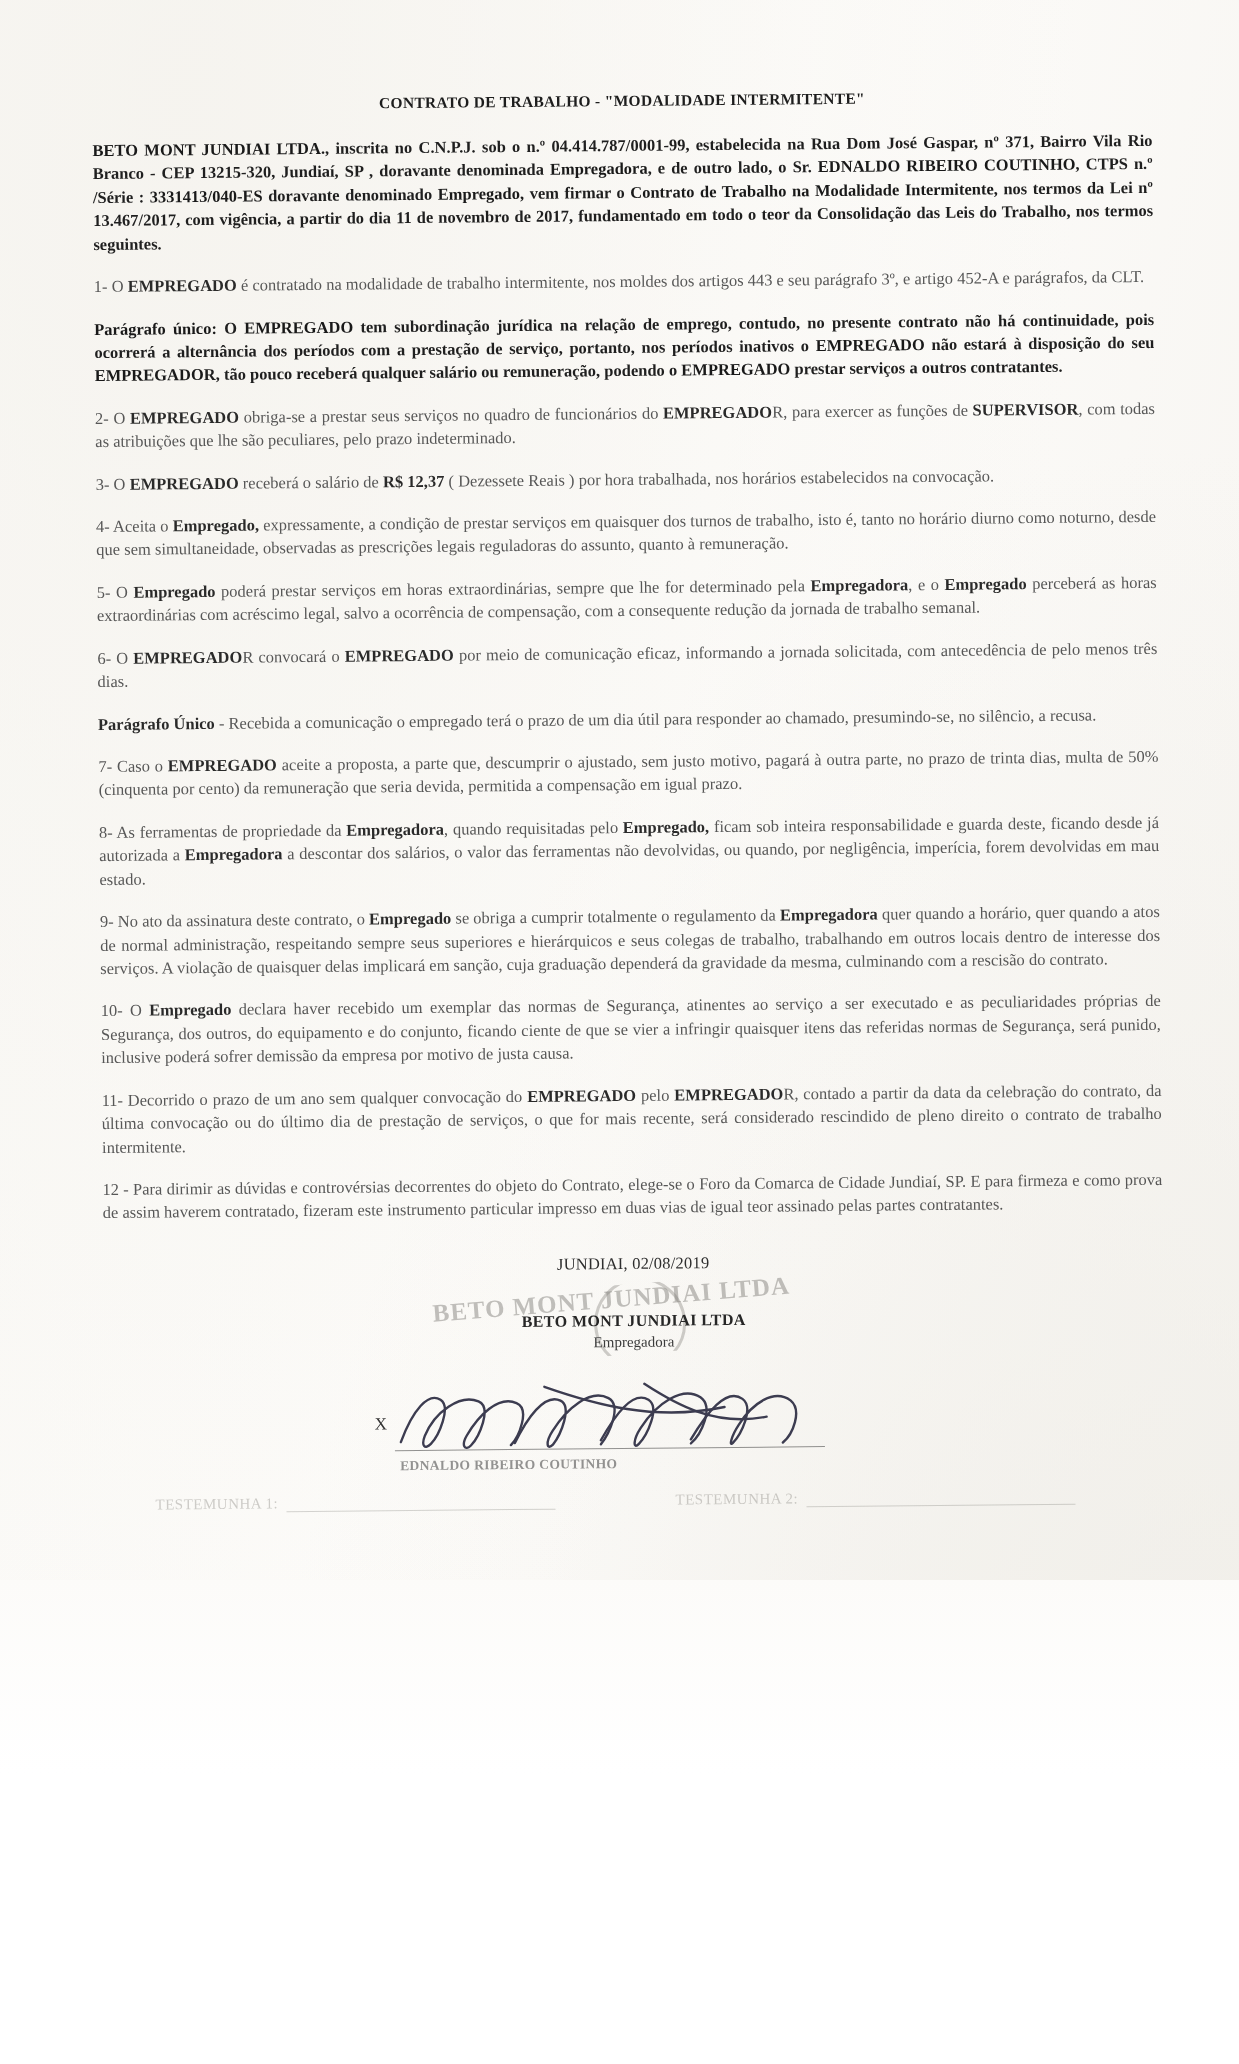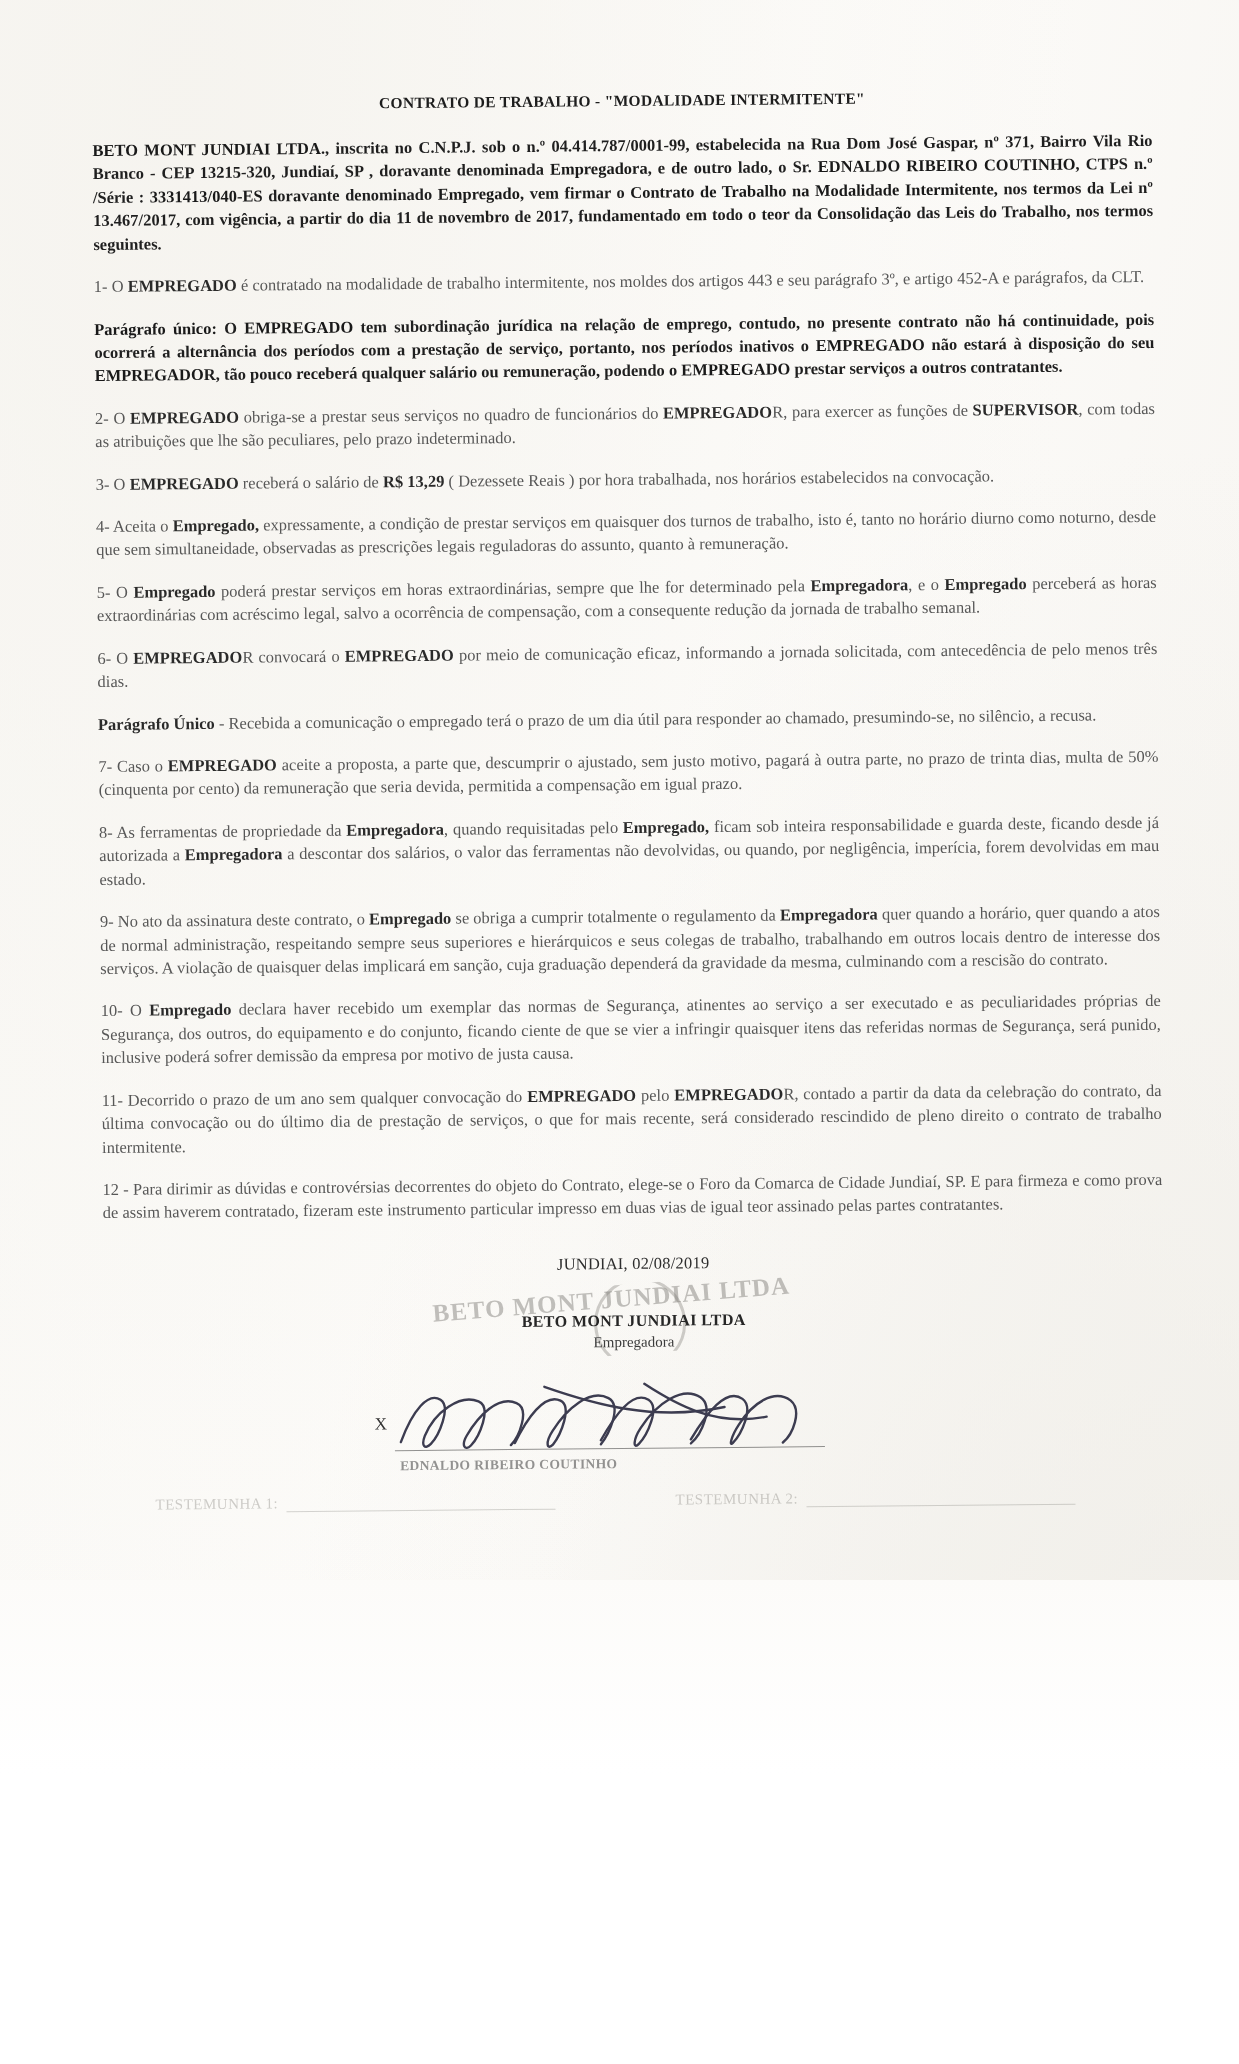--- a/index.html
+++ b/index.html
@@ -202,21 +202,21 @@
   <div class="doc">
     <div class="content">
 
       <h1 class="doc-title">CONTRATO DE TRABALHO - "MODALIDADE INTERMITENTE"</h1>
 
       <p class="para intro darker"><b>BETO MONT JUNDIAI LTDA.</b>, inscrita no C.N.P.J. sob o n.º 04.414.787/0001-99, estabelecida na Rua Dom José Gaspar, nº 371, Bairro Vila Rio Branco - CEP 13215-320, Jundiaí, SP , doravante denominada <b><b>Empregado</b>ra</b>, e de outro lado, o Sr. <b>EDNALDO RIBEIRO</b> <b>COUTINHO</b>, CTPS n.º /Série : <b>3331413/040-ES</b> doravante denominado <b><b>Empregado</b>,</b> vem firmar o <b>Contrato de Trabalho na</b> <b>Modalidade Intermitente</b>, nos termos da Lei nº 13.467/2017, com vigência, a partir do dia 11 de novembro de 2017, fundamentado em todo o teor da Consolidação das Leis do Trabalho, nos termos seguintes.</p>
 
       <p class="para faded">1- O <b>EMPREGADO</b> é contratado na modalidade de trabalho intermitente, nos moldes dos artigos 443 e seu parágrafo 3º, e artigo 452-A e parágrafos, da CLT.</p>
       <p class="para darker"><b>Parágrafo único:</b> O <b>EMPREGADO</b> tem subordinação jurídica na relação de emprego, contudo, no presente contrato não há continuidade, pois ocorrerá a alternância dos períodos com a prestação de serviço, portanto, nos períodos inativos o <b>EMPREGADO</b> não estará à disposição do seu <b>EMPREGADO</b>R, tão pouco receberá qualquer salário ou remuneração, podendo o <b>EMPREGADO</b> prestar serviços a outros contratantes.</p>
       <p class="para faded">2- O <b>EMPREGADO</b> obriga-se a prestar seus serviços no quadro de funcionários do <b>EMPREGADO</b>R, para exercer as funções de <b>SUPERVISOR</b>, com todas as atribuições que lhe são peculiares, pelo prazo indeterminado.</p>
-      <p class="para faded">3- O <b>EMPREGADO</b> receberá o salário de <b>R$ 13,29</b> ( Dezessete Reais ) por hora trabalhada, nos horários estabelecidos na convocação.</p>
+      <p class="para faded">3- O <b>EMPREGADO</b> receberá o salário de <b>R$ 12,37</b> ( Dezessete Reais ) por hora trabalhada, nos horários estabelecidos na convocação.</p>
       <p class="para faded">4- Aceita o <b><b>Empregado</b>,</b> expressamente, a condição de prestar serviços em quaisquer dos turnos de trabalho, isto é, tanto no horário diurno como noturno, desde que sem simultaneidade, observadas as prescrições legais reguladoras do assunto, quanto à remuneração.</p>
       <p class="para faded">5- O <b>Empregado</b> poderá prestar serviços em horas extraordinárias, sempre que lhe for determinado pela <b><b>Empregado</b>ra</b>, e o <b>Empregado</b> perceberá as horas extraordinárias com acréscimo legal, salvo a ocorrência de compensação, com a consequente redução da jornada de trabalho semanal.</p>
       <p class="para faded">6- O <b>EMPREGADO</b>R convocará o <b>EMPREGADO</b> por meio de comunicação eficaz, informando a jornada solicitada, com antecedência de pelo menos três dias.</p>
       <p class="para faded"><b>Parágrafo Único</b> - Recebida a comunicação o empregado terá o prazo de um dia útil para responder ao chamado, presumindo-se, no silêncio, a recusa.</p>
       <p class="para faded">7- Caso o <b>EMPREGADO</b> aceite a proposta, a parte que, descumprir o ajustado, sem justo motivo, pagará à outra parte, no prazo de trinta dias, multa de 50% (cinquenta por cento) da remuneração que seria devida, permitida a compensação em igual prazo.</p>
       <p class="para faded">8- As ferramentas de propriedade da <b><b>Empregado</b>ra</b>, quando requisitadas pelo <b><b>Empregado</b>,</b> ficam sob inteira responsabilidade e guarda deste, ficando desde já autorizada a <b><b>Empregado</b>ra</b> a descontar dos salários, o valor das ferramentas não devolvidas, ou quando, por negligência, imperícia, forem devolvidas em mau estado.</p>
       <p class="para faded">9- No ato da assinatura deste contrato, o <b>Empregado</b> se obriga a cumprir totalmente o regulamento da <b><b>Empregado</b>ra</b> quer quando a horário, quer quando a atos de normal administração, respeitando sempre seus superiores e hierárquicos e seus colegas de trabalho, trabalhando em outros locais dentro de interesse dos serviços. A violação de quaisquer delas implicará em sanção, cuja graduação dependerá da gravidade da mesma, culminando com a rescisão do contrato.</p>
       <p class="para faded">10- O <b>Empregado</b> declara haver recebido um exemplar das normas de Segurança, atinentes ao serviço a ser executado e as peculiaridades próprias de Segurança, dos outros, do equipamento e do conjunto, ficando ciente de que se vier a infringir quaisquer itens das referidas normas de Segurança, será punido, inclusive poderá sofrer demissão da empresa por motivo de justa causa.</p>
       <p class="para faded">11- Decorrido o prazo de um ano sem qualquer convocação do <b>EMPREGADO</b> pelo <b>EMPREGADO</b>R, contado a partir da data da celebração do contrato, da última convocação ou do último dia de prestação de serviços, o que for mais recente, será considerado rescindido de pleno direito o contrato de trabalho intermitente.</p>
       <p class="para faded tight">12 - Para dirimir as dúvidas e controvérsias decorrentes do objeto do Contrato, elege-se o Foro da Comarca de Cidade Jundiaí, SP. E para firmeza e como prova de assim haverem contratado, fizeram este instrumento particular impresso em duas vias de igual teor assinado pelas partes contratantes.</p>

